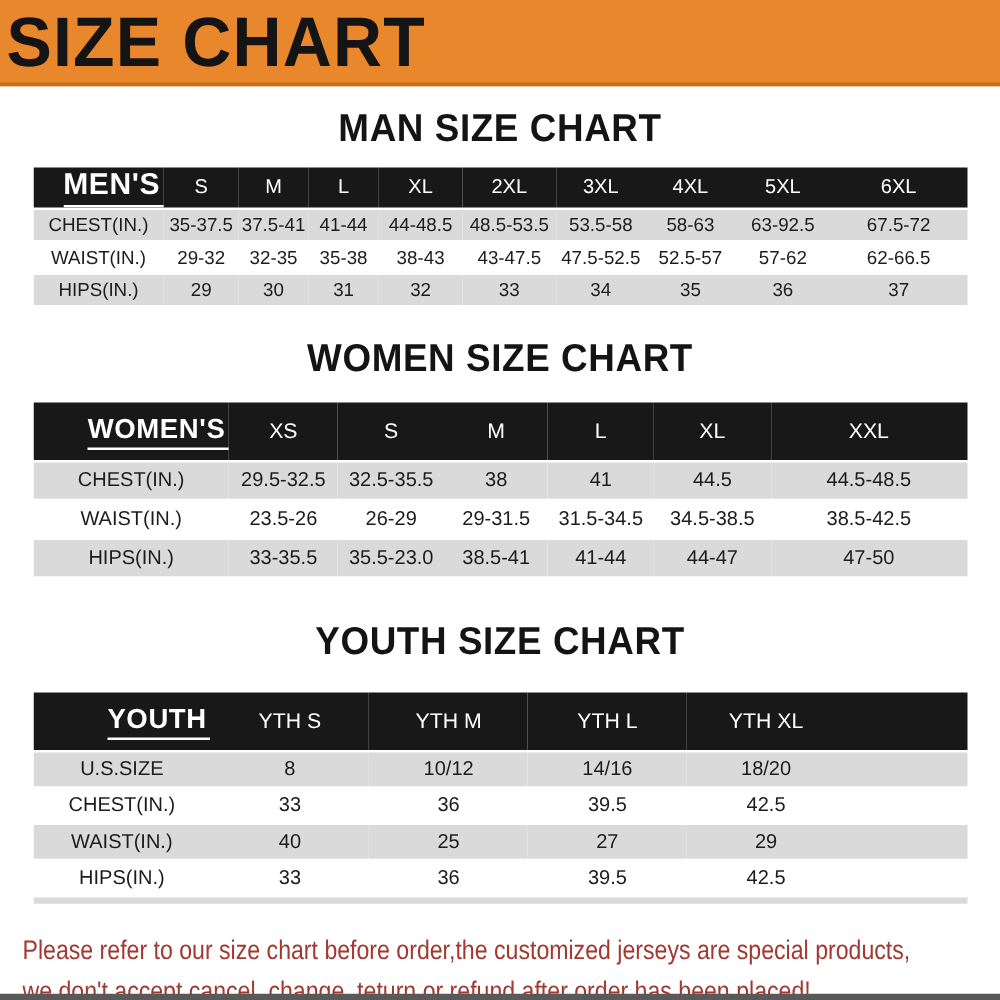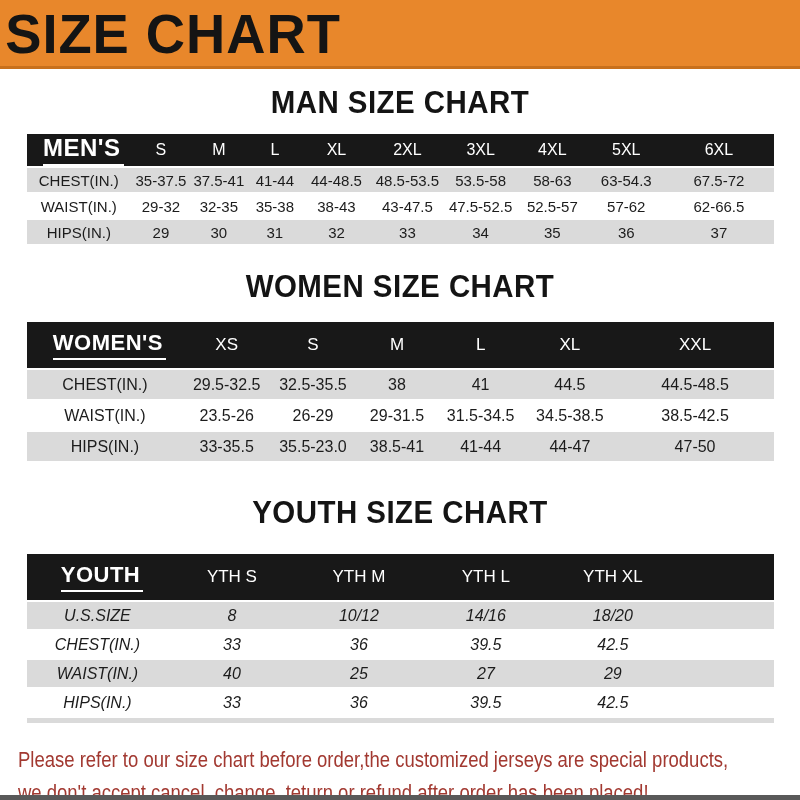--- a/index.html
+++ b/index.html
@@ -46,36 +46,36 @@
     table-layout: fixed;
   }
   .size-table th, .size-table td { padding: 0; overflow: hidden; white-space: nowrap; }
   .size-table thead th {
     background: var(--header-black, #181818);
     color: #ffffff; font-weight: normal;
     font-size: 17px; text-align: center;
     height: 46px; vertical-align: middle;
   }
   .men.size-table thead th { height: 31px; font-size: 16px; }
-  .size-table th.group-label { text-align: center; padding-left: 9px; }
+  .size-table th.group-label { text-align: right; padding-left: 9px; }
   .group-label .underlined {
     display: inline-block;
     font-weight: bold; font-size: 22px;
     letter-spacing: 0.5px;
     border-bottom: 2px solid #ffffff;
     padding: 0 3px 2px 0;
   }
   .men .group-label .underlined { font-size: 24px; }
   .size-table tbody td {
     font-size: 16px; color: #1c1c1c;
     text-align: center; vertical-align: middle;
     height: 29px;
   }
   .men.size-table tbody td { height: 24px; font-size: 15px; }
-  .youth.size-table tbody td { height: 27px; font-style: italic; }
+  .youth.size-table tbody td { height: 27px; }
   .size-table tbody tr:nth-child(odd) td { background: var(--row-gray, #DADADA); }
   .youth.size-table { border-bottom: 5px solid var(--row-gray, #DADADA); }
 
   
   .disclaimer {
     margin: 21px 0 0 18px;
     color: var(--disclaimer-red, #A23931);
   }
   .disclaimer p {
     margin: 0;
@@ -133,21 +133,21 @@
         <tbody>
           <tr>
             <td class="row-label">CHEST(IN.)</td>
             <td>35-37.5</td>
             <td>37.5-41</td>
             <td>41-44</td>
             <td>44-48.5</td>
             <td>48.5-53.5</td>
             <td>53.5-58</td>
             <td>58-63</td>
-            <td>63-54.3</td>
+            <td>63-92.5</td>
             <td>67.5-72</td>
           </tr>
           <tr>
             <td class="row-label">WAIST(IN.)</td>
             <td>29-32</td>
             <td>32-35</td>
             <td>35-38</td>
             <td>38-43</td>
             <td>43-47.5</td>
             <td>47.5-52.5</td>

